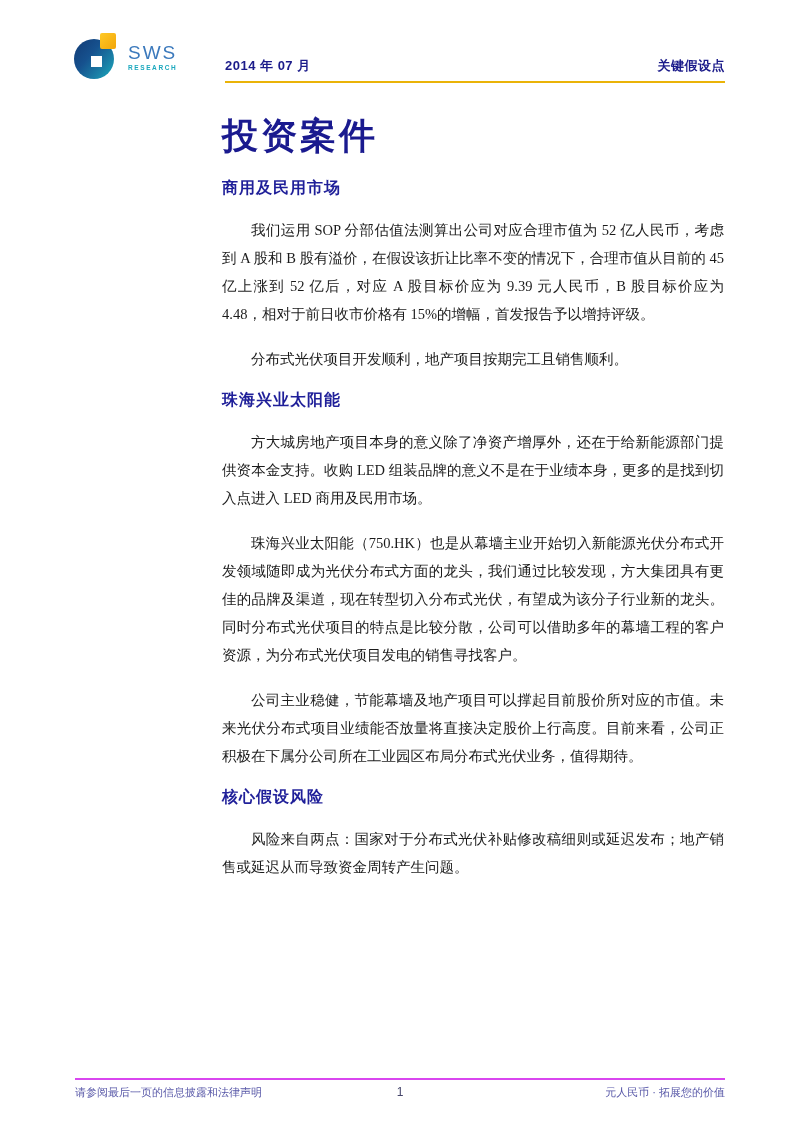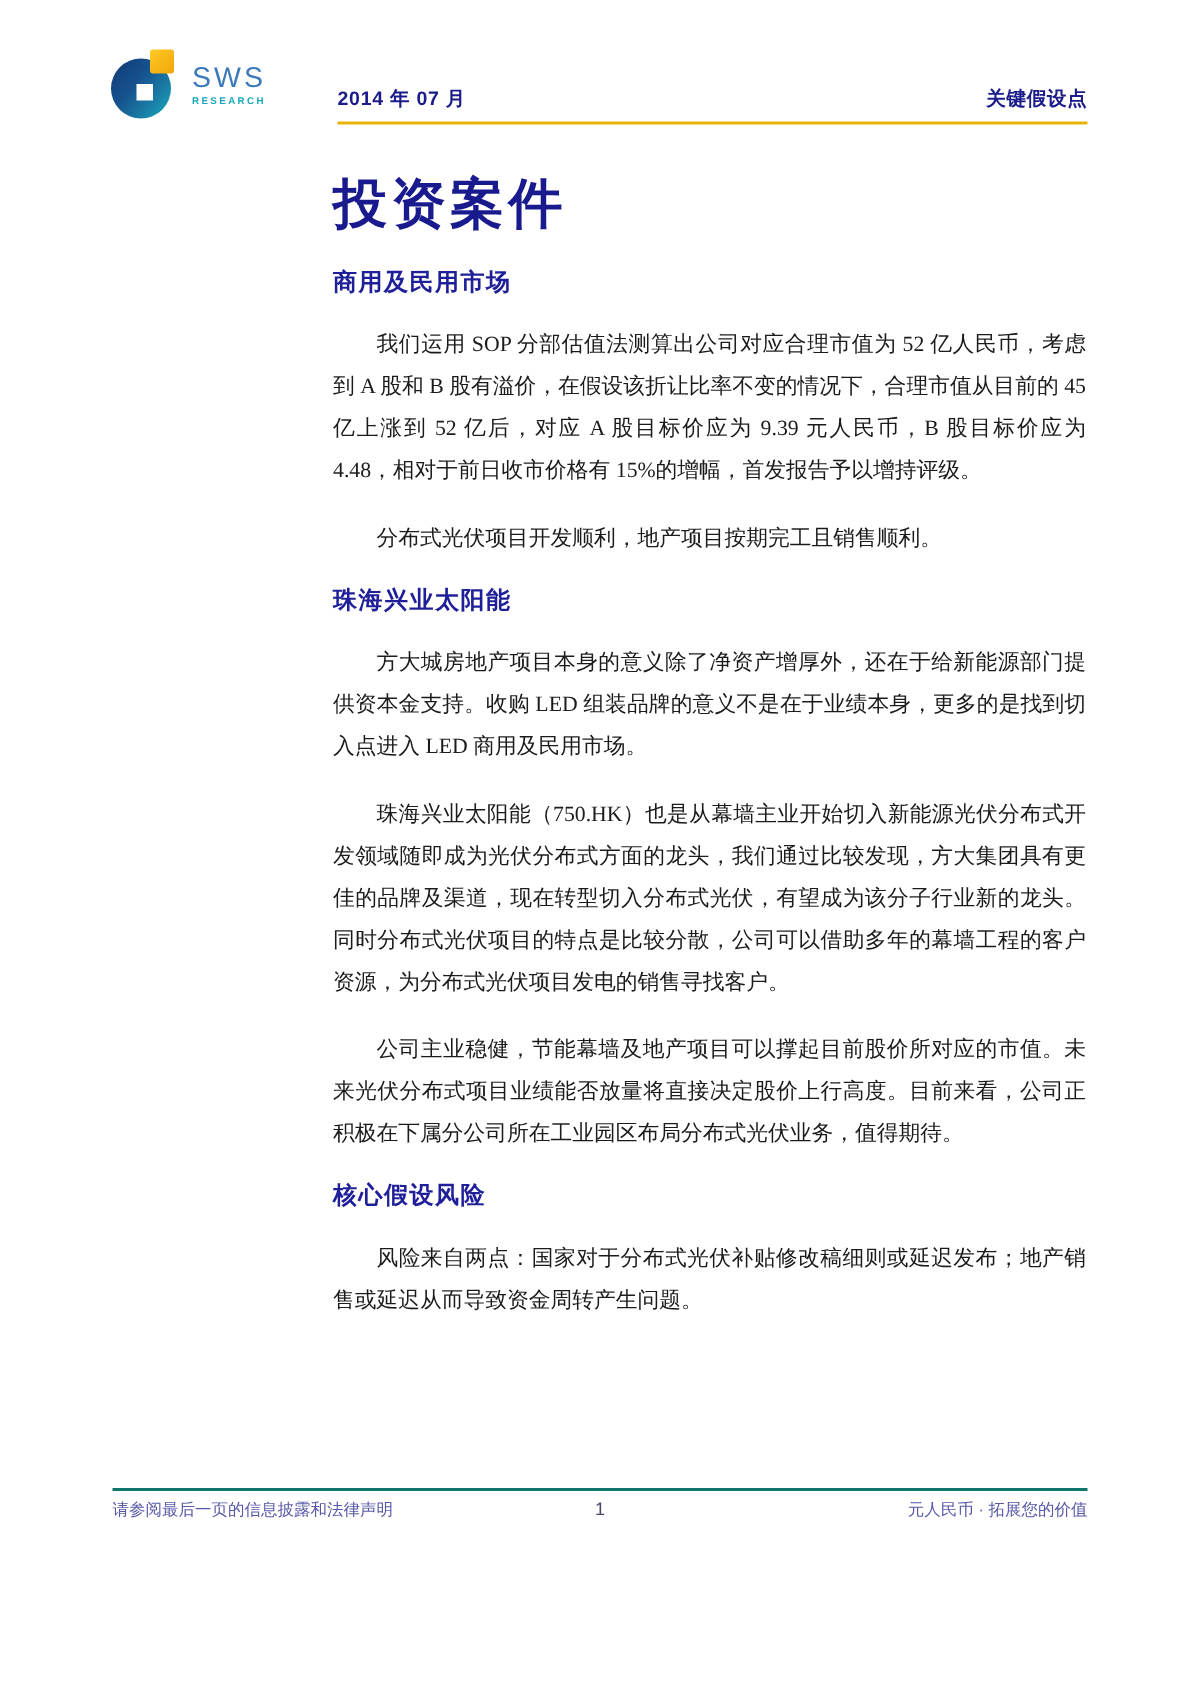--- a/index.html
+++ b/index.html
@@ -25,22 +25,22 @@
   .header-bar .hdr-text { font-size: 13px; font-weight: bold; color: #1b1b8a; letter-spacing: 0.5px; }
 
   
   .main { position: absolute; left: 222px; top: 104px; width: 502px; }
   .doc-title { font-size: 36px; font-weight: bold; color: #1a1a8f; letter-spacing: 3px; margin: 8px 0 4px 0; }
   .section-heading { font-size: 16px; font-weight: bold; color: #1f1f99; letter-spacing: 1px; margin: 17px 0 6px 0; }
   .para { font-family: "Liberation Serif", "DejaVu Serif", serif; font-size: 14.5px; line-height: 28px;
     color: #1b1b1b; text-align: justify; text-indent: 2em; margin: 17px 0 13px 0; }
 
   
-  .footer { position: absolute; left: 75px; width: 650px; top: 992px;
-    border-top: 2px solid #0f766e; padding-top: 5px;
+  .footer { position: absolute; left: 75px; width: 650px; top: 1078px;
+    border-top: 2px solid #d946ef; padding-top: 5px;
     display: flex; justify-content: space-between; align-items: baseline; }
   .footer .f-left  { flex: 1; text-align: left;  font-size: 11px; color: #5858a8; }
   .footer .f-page  { width: 40px; text-align: center; font-size: 12px; color: #45456b; }
   .footer .f-right { flex: 1; text-align: right; font-size: 11px; color: #5858a8; }
 </style>
 </head>
 <body>
 
 <div class="page">
 

